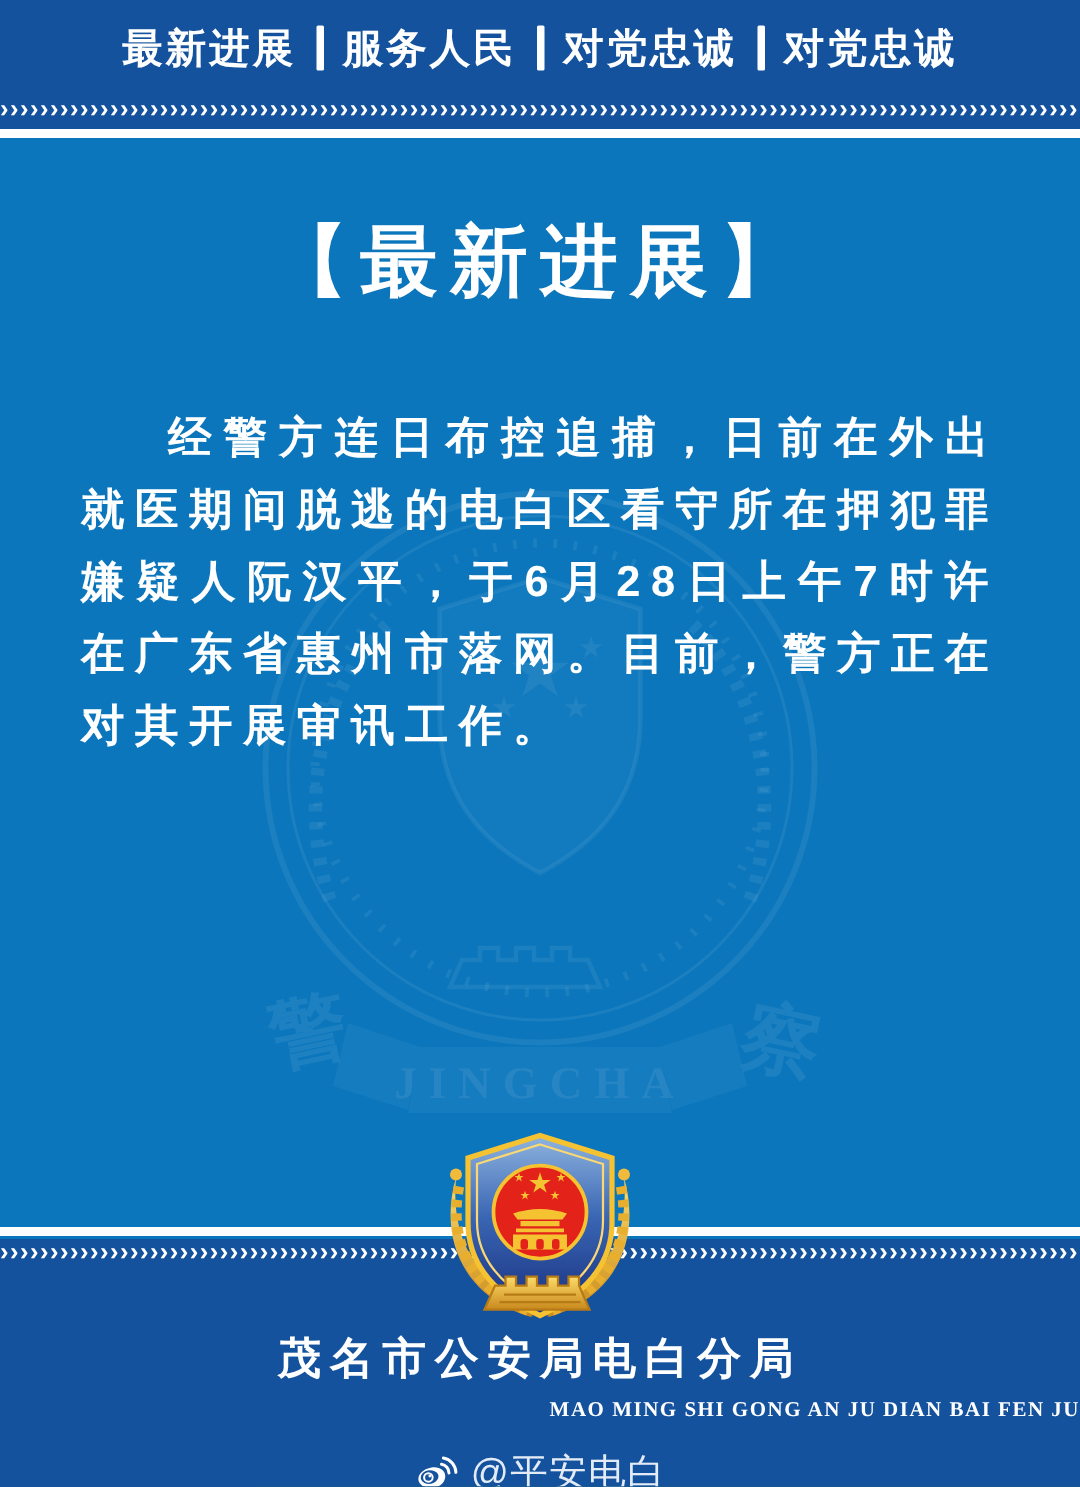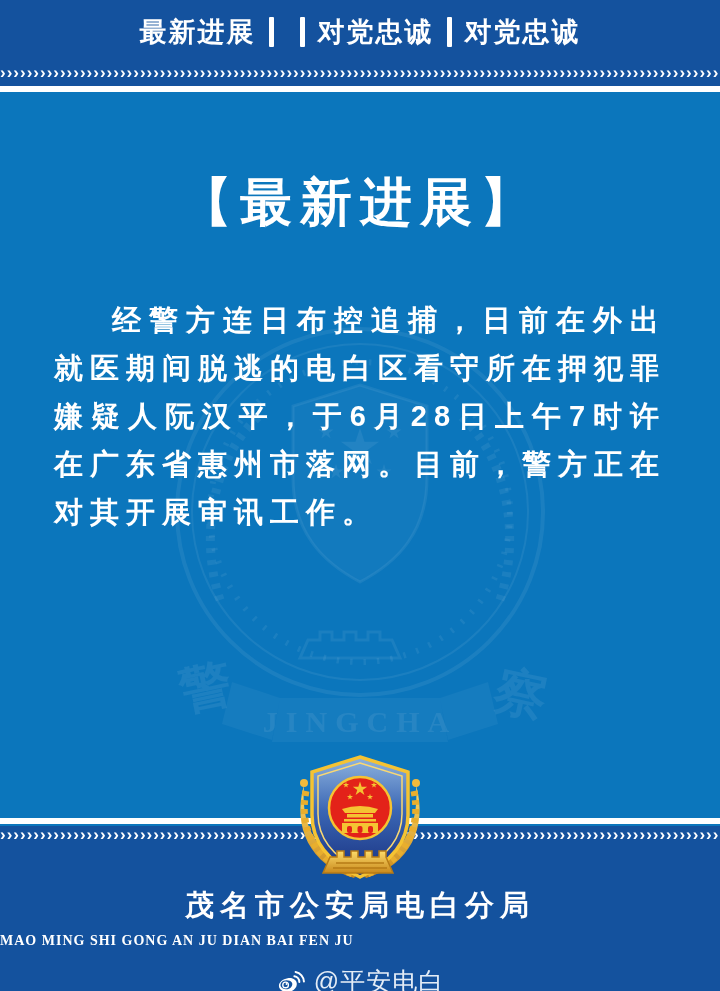--- a/index.html
+++ b/index.html
@@ -58,21 +58,21 @@
     height:726px;
     background:var(--body-blue);
   }
   .watermark{
     position:absolute;left:140px;top:118px;
     width:440px;height:560px;
     opacity:.75;
     pointer-events:none;
   }
   .title{
-    padding-top:76px;
+    padding-top:48px;
     text-align:center;
     color:#fff;font-size:52px;font-weight:700;letter-spacing:8px;
     position:relative;z-index:1;
   }
   .subtitle{
     margin-top:24px;
     text-align:center;
     color:#fff;font-size:33px;font-weight:700;letter-spacing:3px;
     position:relative;z-index:1;
   }
@@ -100,21 +100,21 @@
     z-index:5;
   }
   .dept{
     margin-top:40px;
     text-align:center;
     color:#fff;font-size:29px;font-weight:700;letter-spacing:6px;
     position:relative;z-index:2;
   }
   .dept-pinyin{
     margin-top:7px;
-    text-align:left;
+    text-align:right;
     color:#fff;
     font-family:"Liberation Serif","DejaVu Serif",serif;
     font-size:14px;font-weight:700;letter-spacing:1px;
     position:relative;z-index:2;
   }
   .footer-row{
     margin-top:16px;
     display:flex;align-items:center;justify-content:center;gap:8px;
   }
   .weibo-icon{width:30px;height:26px;display:block;}
@@ -124,20 +124,21 @@
 </style>
 </head>
 <body>
 
 <div class="poster">
 
   <div class="header">
     <div class="motto-row">
       <span class="motto-item">最新进展</span>
       <span class="motto-sep"></span>
+      <span class="motto-item">服务人民</span>
       <span class="motto-sep"></span>
       <span class="motto-item">对党忠诚</span>
       <span class="motto-sep"></span>
       <span class="motto-item">对党忠诚</span>
     </div>
     <div class="chevron-row">››››››››››››››››››››››››››››››››››››››››››››››››››››››››››››››››››››››››››››››››››››››››››››››››››››››››››››››</div>
   </div>
   <div class="hr-white"></div>
 
   <div class="main">

